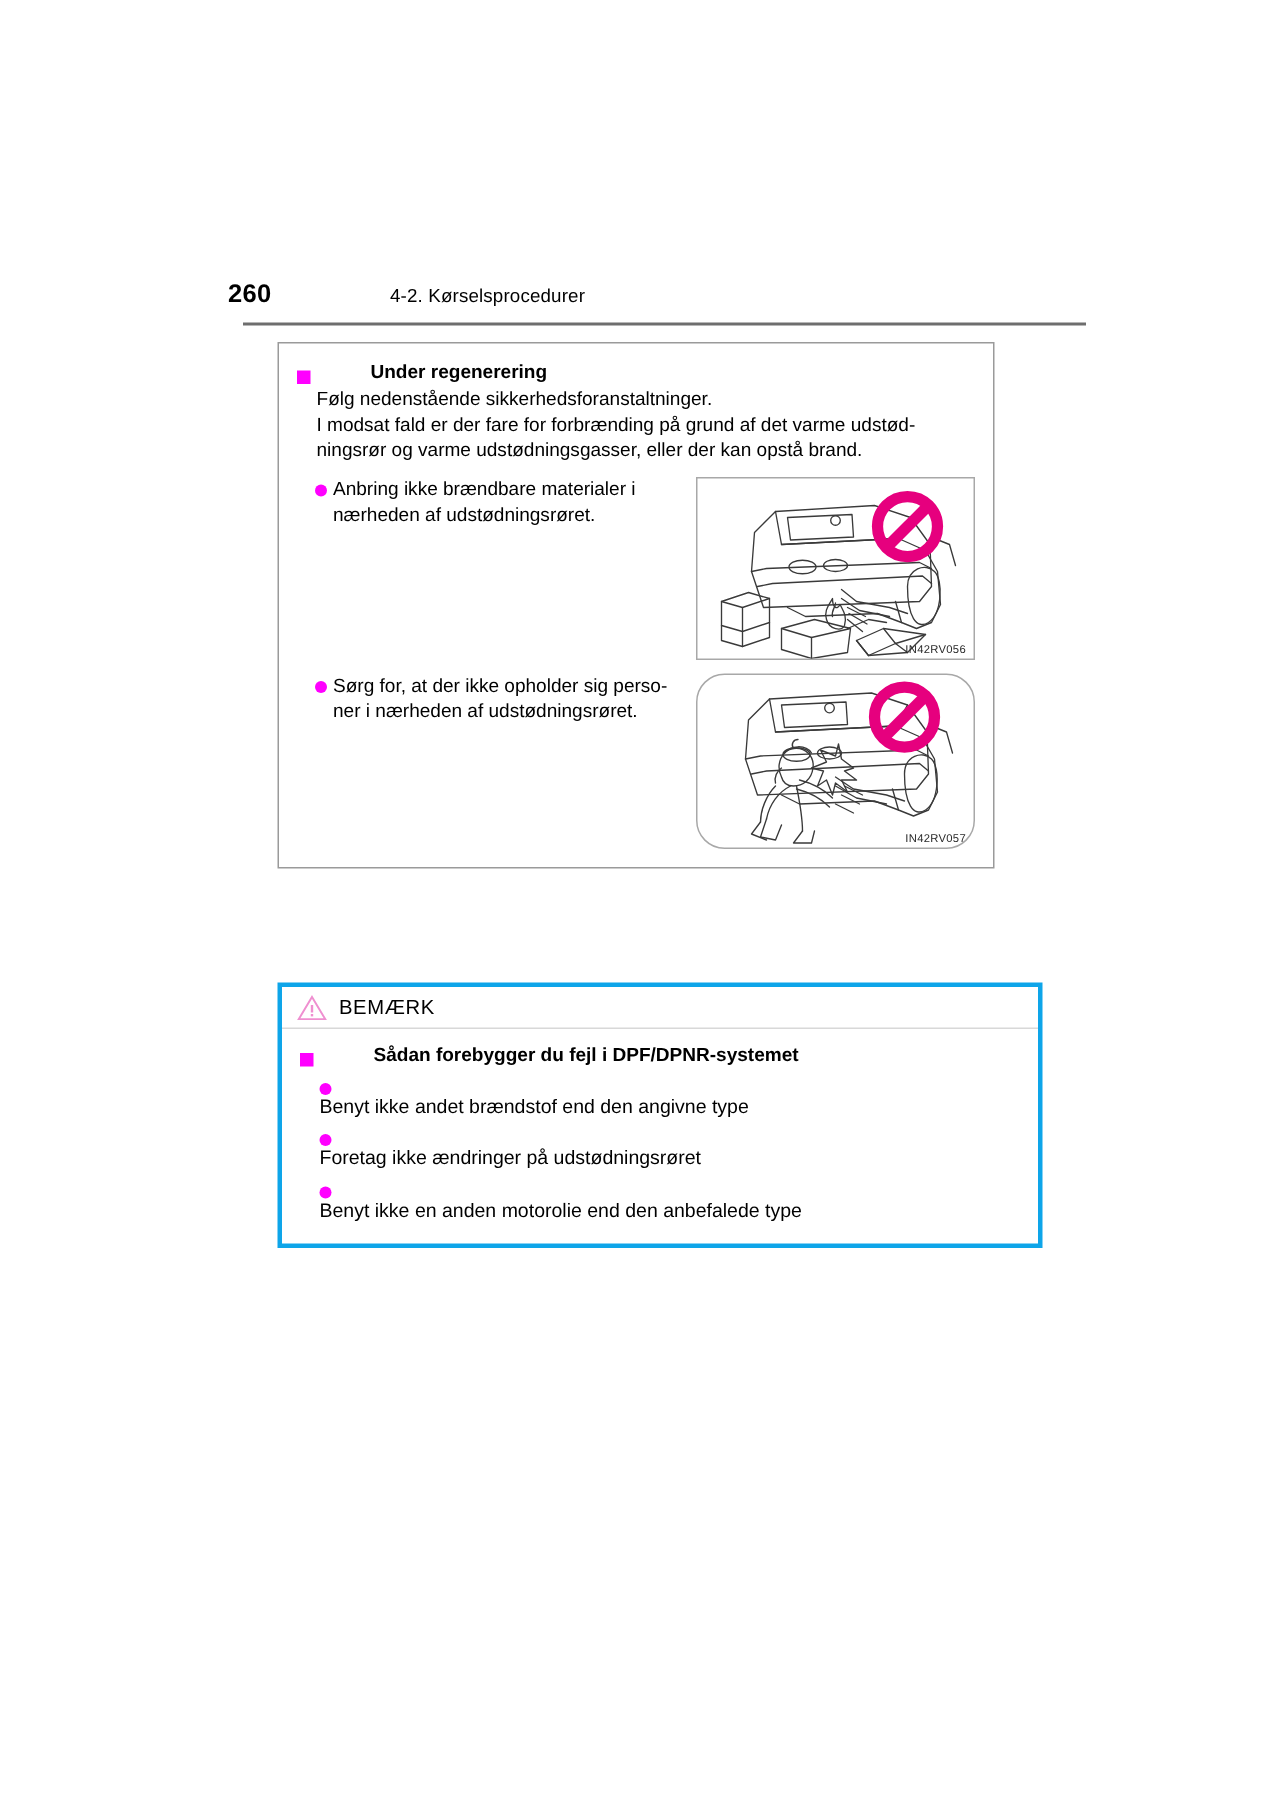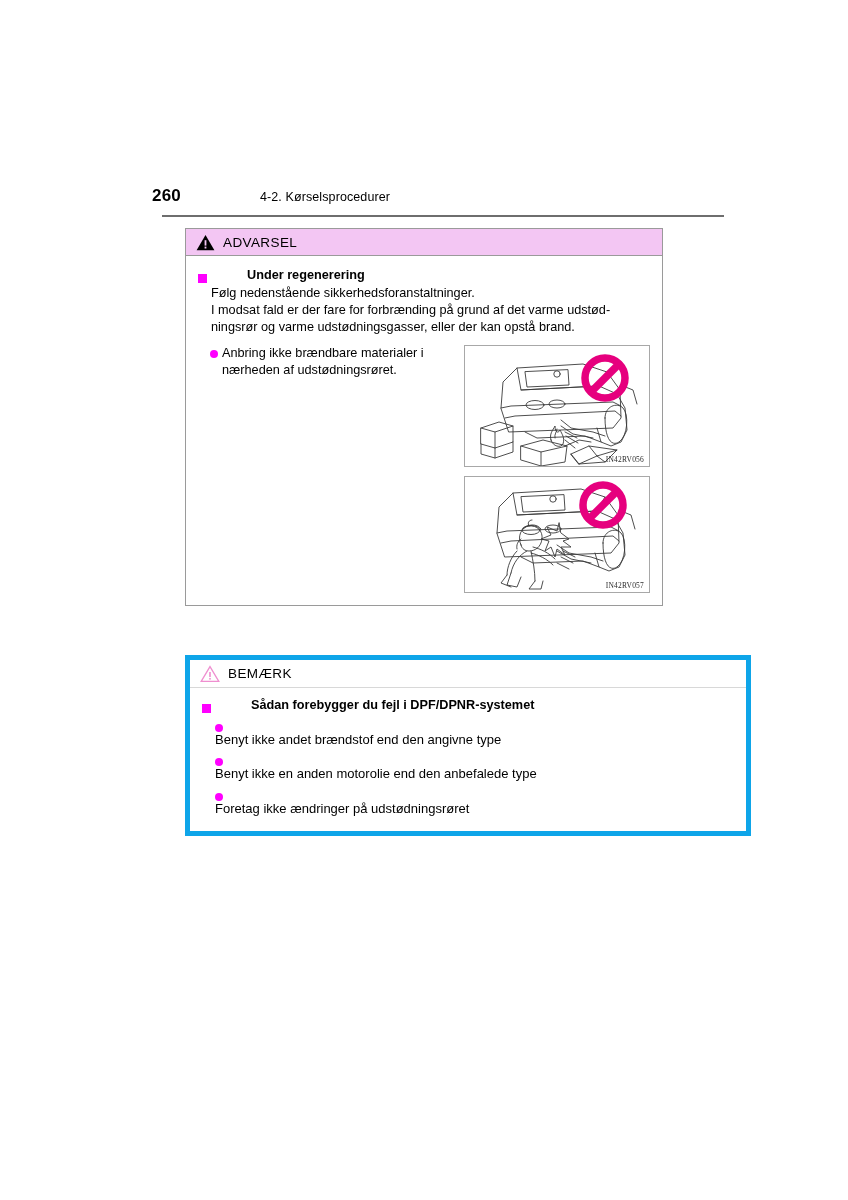--- a/index.html
+++ b/index.html
@@ -138,45 +138,45 @@
   .illu-box {
     width: 186px;
     height: 122px;
     border: 1px solid #a8a8a8;
     box-sizing: border-box;
     position: relative;
     background: #ffffff;
     margin-left: auto;
     flex: 0 0 auto;
   }
-  .illu-box.tall { height: 117px; }
+  .illu-box.tall { height: 117px; border-radius: 19px; }
   .illu-code {
     position: absolute;
     right: 5px;
     bottom: 2px;
     font-size: 7.5px;
     color: #2b2b2b;
     letter-spacing: 0.2px;
-    font-family: Liberation Serif, serif;
+    font-family: Liberation Sans, sans-serif;
   }
   .illu-svg { position: absolute; left: 0; top: 0; }
 
   .final-item {
     margin-top: 10px;
     padding-left: 12px;
     padding-right: 2px;
   }
 
   
   .notice-box {
     position: absolute;
     left: 185px;
     top: 655px;
-    width: 566px;
-    border: 5px solid #0ea5e9;
+    width: 510px;
+    border: 3px solid #0ea5e9;
     box-sizing: border-box;
     background: #ffffff;
   }
   .notice-head {
     background: #ffffff;
     border-bottom: 1px solid #d8d8d8;
     height: 28px;
     display: flex;
     align-items: center;
     padding-left: 10px;
@@ -207,30 +207,20 @@
 <body>
 
 <div class="page-header">
   <div class="page-number">260</div>
   <div class="section-title">4-2. Kørselsprocedurer</div>
   <div class="header-rule"></div>
 </div>
 
 <div class="warning-box">
 
-  <div class="warning-head">
-    <span class="tri-icon">
-      <svg width="19" height="17" viewBox="0 0 19 17">
-        <polygon points="9.5,1 18.4,16.2 0.6,16.2" fill="#000000"></polygon>
-        <rect x="8.6" y="6.2" width="1.8" height="5.4" fill="#f3c6f3"></rect>
-        <rect x="8.6" y="12.6" width="1.8" height="1.9" fill="#f3c6f3"></rect>
-      </svg>
-    </span>
-    <span class="warning-head-label">ADVARSEL</span>
-  </div>
 
   <div class="warning-body">
 
     <div class="sq-head">
       <span class="sq-bullet"></span>
       <span class="sq-head-text">Under regenerering</span>
     </div>
 
     <div class="intro-lines">
       <div>Følg nedenstående sikkerhedsforanstaltninger.</div>
@@ -306,20 +296,29 @@
           <g>
             <circle cx="140" cy="32" r="20" fill="none" stroke="#e6007e" stroke-width="7.5"></circle>
             <line x1="126" y1="46" x2="154" y2="18" stroke="#e6007e" stroke-width="7.5" stroke-linecap="butt"></line>
           </g>
         </svg>
         <span class="illu-code">IN42RV056</span>
       </div>
     </div>
 
     <div class="item-row">
+      <div class="item-text-col">
+        <div class="dot-item">
+          <span class="dot-bullet"></span>
+          <span class="dot-text">
+            <span class="just" style="display:block">Sørg for, at der ikke opholder sig perso-</span>
+            <span style="display:block">ner i nærheden af udstødningsrøret.</span>
+          </span>
+        </div>
+      </div>
 
       <div class="illu-box tall">
         <svg class="illu-svg" width="184" height="115" viewBox="0 0 184 115">
           <g fill="none" stroke="#3a3a3a" stroke-width="0.9" stroke-linejoin="round" stroke-linecap="round">
 
             <path d="M32 56 L34 30 L48 16 L116 12 L140 20 L153 38 L154 66 L146 76 L40 80 Z"></path>
             <path d="M48 16 L52 38 L132 34 L140 20"></path>
             <path d="M52 38 L132 34"></path>
             <path d="M56 20 L58 35 L100 33 L99 18 Z"></path>
             <circle cx="88" cy="22" r="3.2"></circle>
@@ -386,21 +385,21 @@
       <span class="sq-head-text">Sådan forebygger du fejl i DPF/DPNR-systemet</span>
     </div>
 
     <div class="notice-sub">
       <div class="notice-dot-item">
         <span class="dot-bullet"></span>
         <span class="dot-text">Benyt ikke andet brændstof end den angivne type</span>
       </div>
       <div class="notice-dot-item">
         <span class="dot-bullet"></span>
-        <span class="dot-text">Benyt ikke en anden motorolie end den anbefalede type</span>
+        <span class="dot-text">Foretag ikke ændringer på udstødningsrøret</span>
       </div>
       <div class="notice-dot-item">
         <span class="dot-bullet"></span>
-        <span class="dot-text">Foretag ikke ændringer på udstødningsrøret</span>
+        <span class="dot-text">Benyt ikke en anden motorolie end den anbefalede type</span>
       </div>
     </div>
   </div>
 </div>
 
 </body></html>

